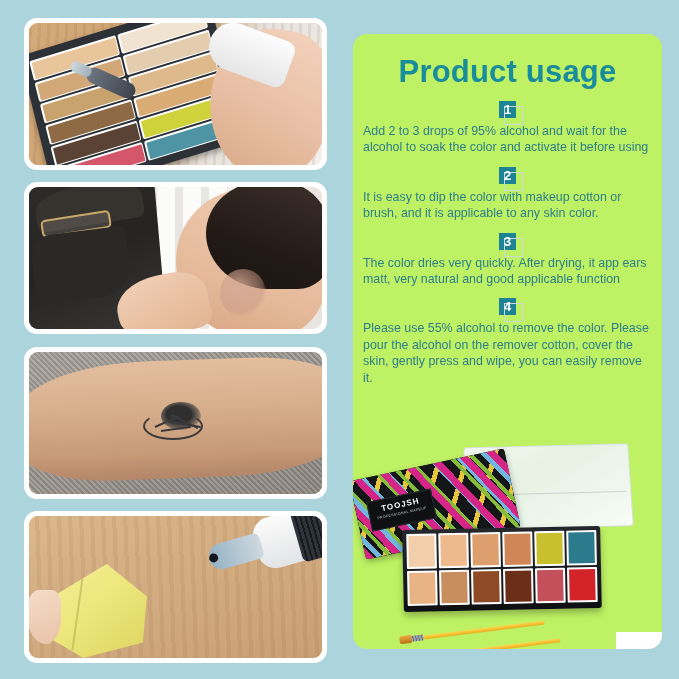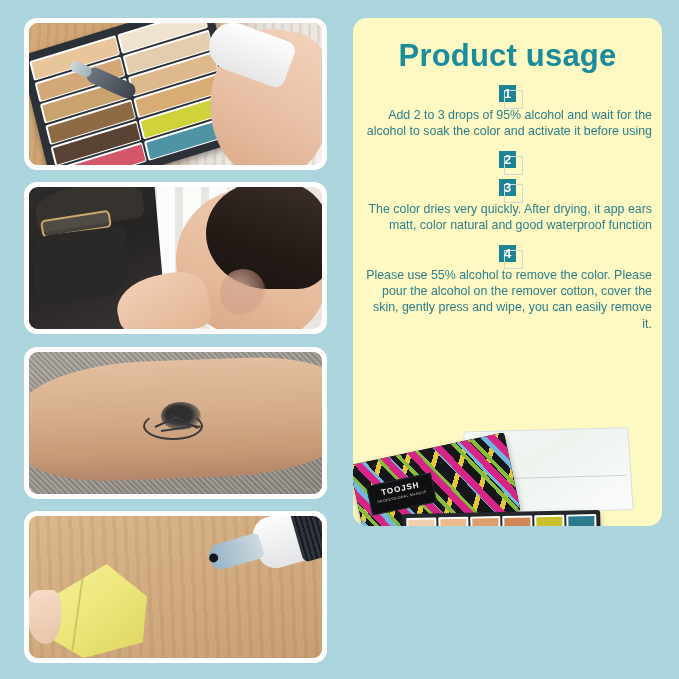--- a/index.html
+++ b/index.html
@@ -119,23 +119,23 @@
      background:linear-gradient(180deg,#fcfcfc,#e3e4e6); border-radius:18px 8px 8px 18px;}
   .bottle4 .capb{ position:absolute; right:-4px; top:0px; width:34px; height:56px;
      background:repeating-linear-gradient(90deg,#2f333a 0 3px,#171a1f 3px 5px); border-radius:6px;}
   .bottle4 .tip{ position:absolute; left:0px; top:14px; width:54px; height:26px;
      background:linear-gradient(90deg,#93b2c4,#cfd9e0); border-radius:14px 6px 6px 14px;}
   .bottle4 .hole{ position:absolute; left:0px; top:22px; width:9px; height:9px;
      background:#13181c; border-radius:50%;}
 
   
   .panel {
-    position: absolute; left: 353px; top: 18px;
-    width: 309px; height: 508px;
-    background: #fef9c3;
+    position: absolute; left: 353px; top: 34px;
+    width: 309px; height: 615px;
+    background: #bef264;
     border-radius: 14px;
     overflow: hidden;
   }
   .title {
     text-align: center;
     color: #1a8d9c;
     font-size: 31px;
     font-weight: bold;
     letter-spacing: .2px;
     margin-top: 20px;
@@ -153,21 +153,21 @@
   .badge:after {
     content: ""; position: absolute; left: 5px; top: 5px;
     width: 17px; height: 17px;
     border: 1px solid #cfd8db;
     background: transparent; z-index: -1;
   }
   .step-text {
     color: #2e7f8b;
     font-size: 12.4px;
     line-height: 16.4px;
-    text-align: right;
+    text-align: left;
     padding: 0 10px;
   }
   .step + .step { margin-top: 8px; }
   .step:first-of-type { margin-top: 2px; }
 
   
   .product { position: absolute; left: 0; top: 408px; width: 309px; height: 230px; }
 
   .lid {
     position:absolute; left:110px; top:2px; width:168px; height:84px;
@@ -329,27 +329,28 @@
       <div class="badge-wrap">
         <span class="badge">1</span>
       </div>
       <div class="step-text">Add 2 to 3 drops of 95% alcohol and wait for the alcohol to soak the color and activate it before using</div>
     </div>
 
     <div class="step">
       <div class="badge-wrap">
         <span class="badge">2</span>
       </div>
+      <div class="step-text">It is easy to dip the color with makeup cotton or brush, and it is applicable to any skin color.</div>
     </div>
 
     <div class="step">
       <div class="badge-wrap">
         <span class="badge">3</span>
       </div>
-      <div class="step-text">The color dries very quickly. After drying, it app ears matt, color natural and good waterproof function</div>
+      <div class="step-text">The color dries very quickly. After drying, it app ears matt, very natural and good applicable function</div>
     </div>
 
     <div class="step">
       <div class="badge-wrap">
         <span class="badge">4</span>
       </div>
       <div class="step-text">Please use 55% alcohol to remove the color. Please pour the alcohol on the remover cotton, cover the skin, gently press and wipe, you can easily remove it.</div>
     </div>
 
     <div class="product">

